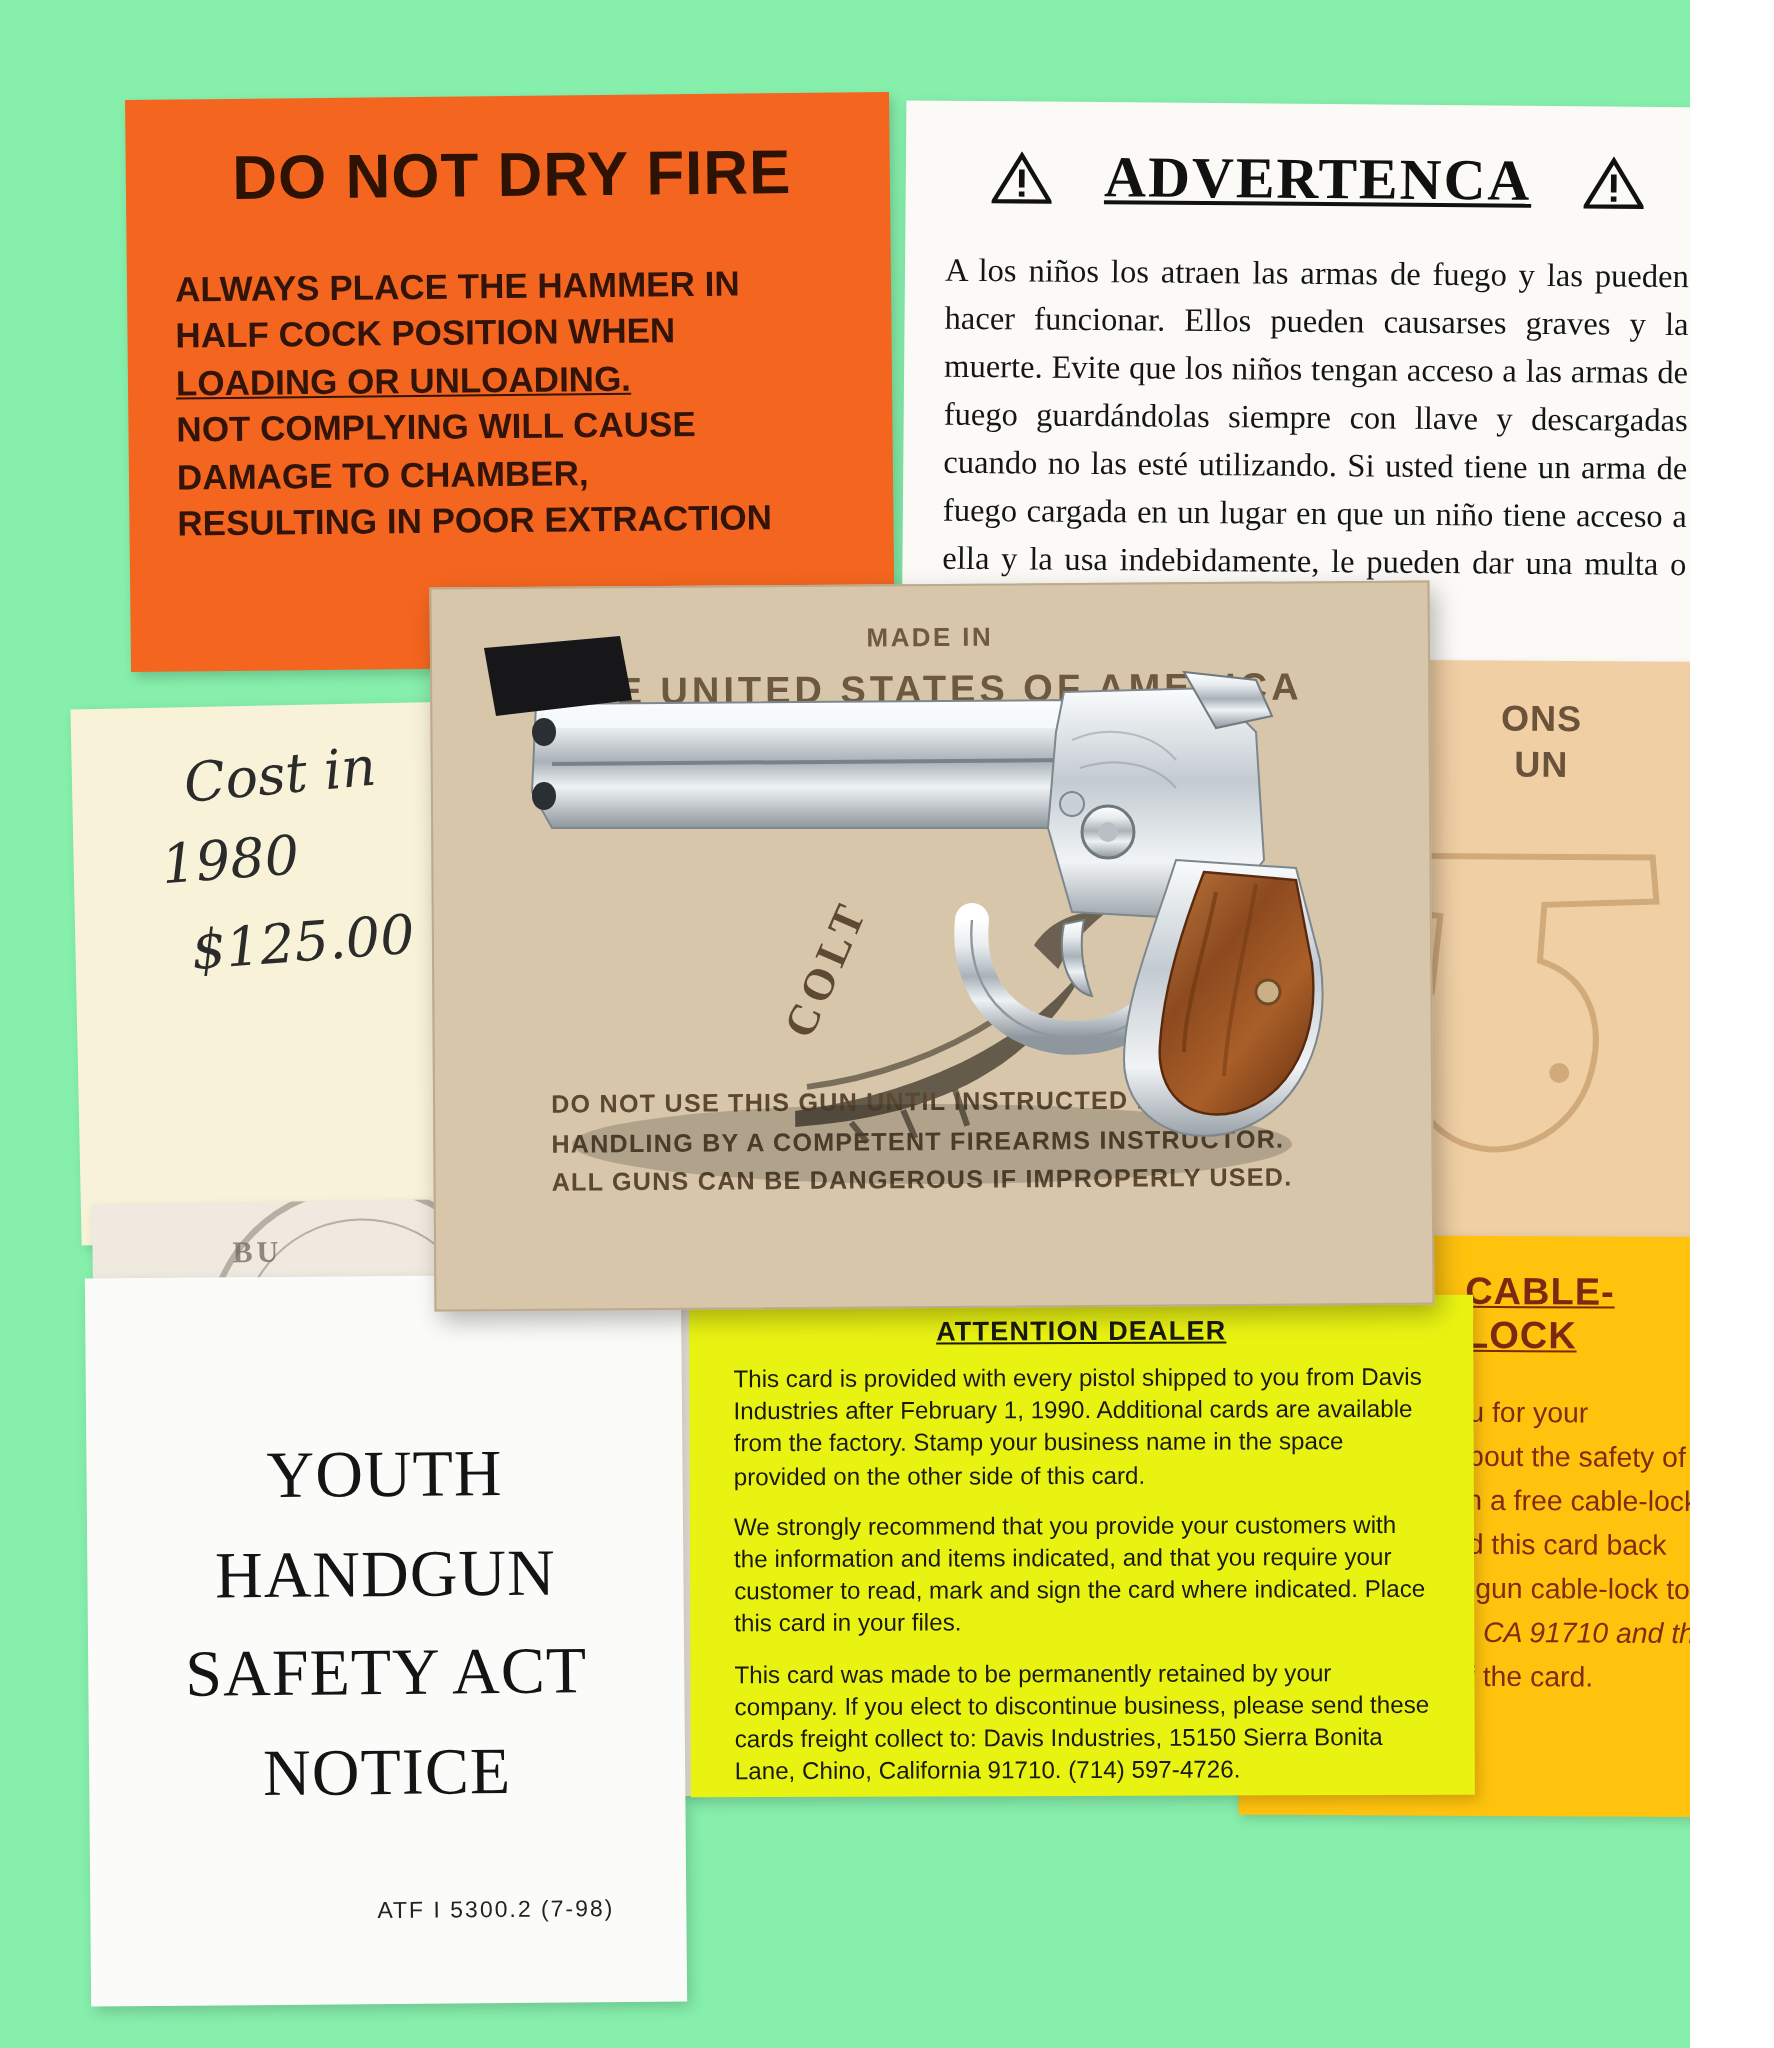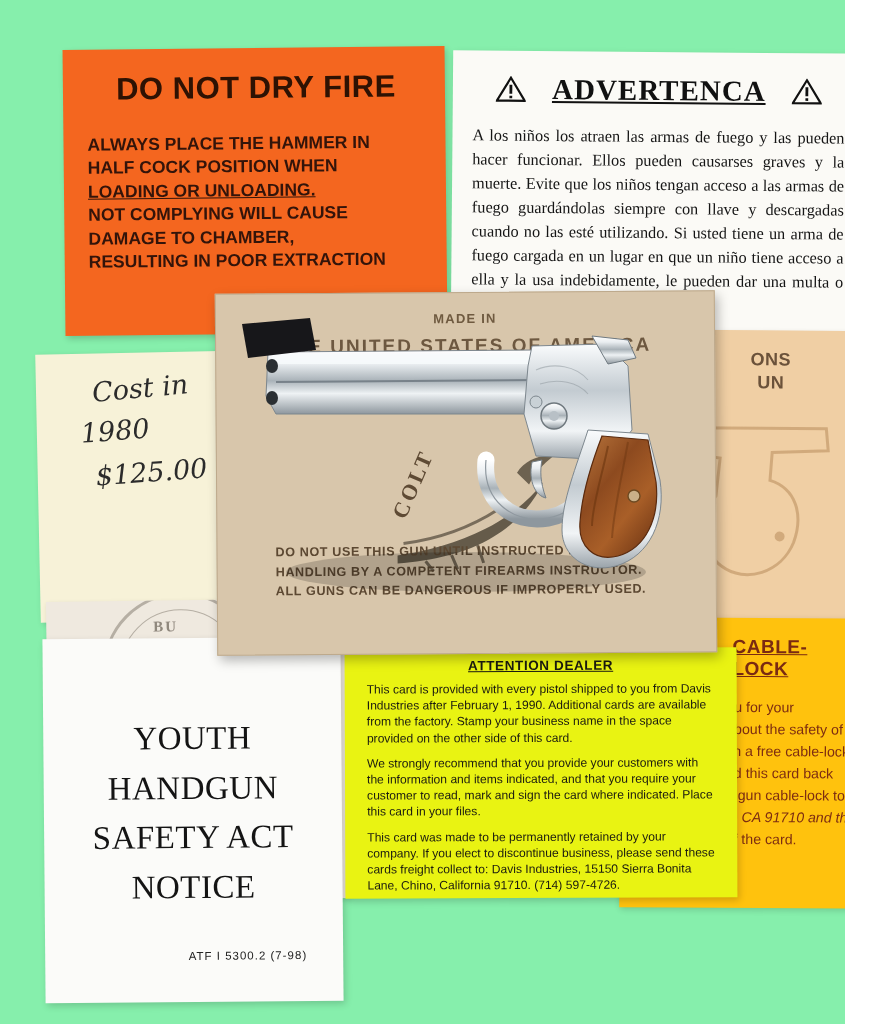--- a/index.html
+++ b/index.html
@@ -171,21 +171,20 @@
   }
   #sheet-faded .stamp-text {
     position: absolute;
     left: 70px; top: 14px;
     font-family: "Liberation Serif", serif;
     font-size: 15px;
     font-weight: bold;
     color: #6f675c;
     letter-spacing: 2px;
     opacity: 0.75;
-    margin-left: 37px;
   }
   #sheet-faded .ftext { opacity: 0.55; }
 
   
   #card-youth {
     left: 44px;
     top: 638px;
     width: 298px;
     height: 364px;
     background: #fbfbf9;

